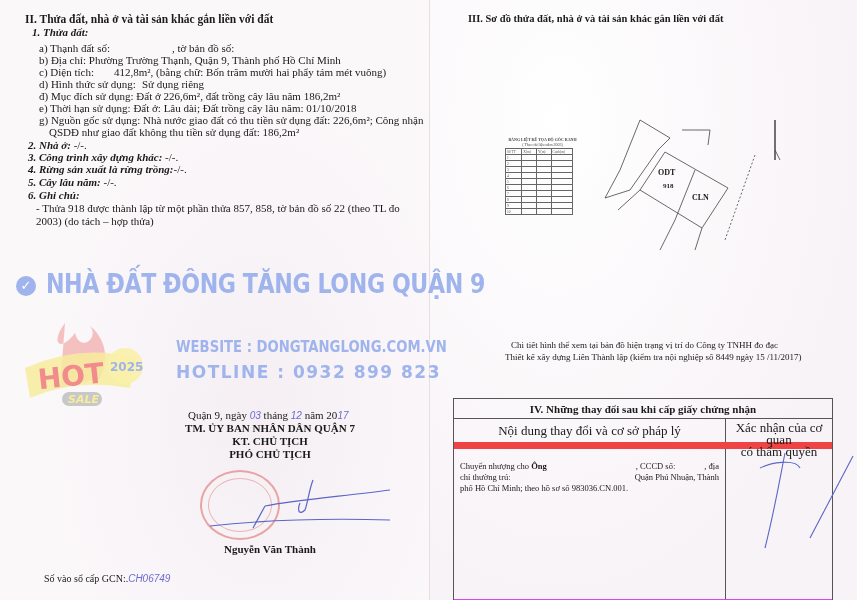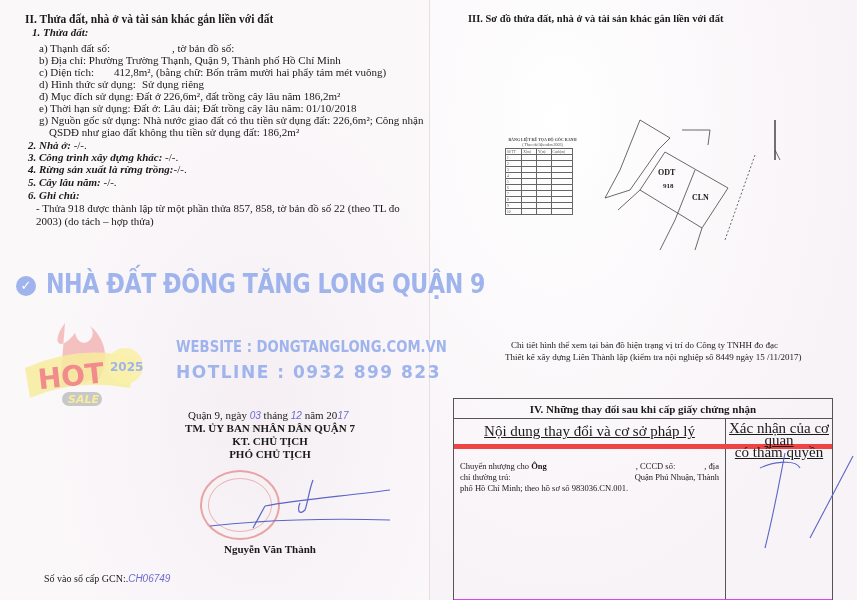--- a/index.html
+++ b/index.html
@@ -41,21 +41,21 @@
   .sig { position: absolute; }
 
   
   .coord-table { position: absolute; left: 505px; top: 137px; font-size: 3.5px; }
   .coord-table table { border-collapse: collapse; width: 68px; }
   .coord-table td { border: 0.5px solid #666; height: 6px; padding: 0 1px; color: #555; }
   .map { position: absolute; left: 600px; top: 110px; width: 200px; height: 150px; }
 
   .iv-table { position: absolute; left: 453px; top: 398px; width: 380px; border: 1px solid #555; border-bottom: none; }
   .iv-title { text-align: center; font-weight: bold; font-size: 11px; height: 20px; line-height: 20px; border-bottom: 1px solid #555; }
-  .iv-head { display: flex; height: 30px; border-bottom: 5px solid #ef4444; font-size: 15px; text-decoration: underline; }
+  .iv-head { display: flex; height: 30px; border-bottom: 7px solid #ef4444; font-size: 13px; }
   .iv-head .c1 { width: 272px; border-right: 1px solid #555; display: flex; align-items: center; justify-content: center; }
   .iv-head .c2 { flex: 1; text-align: center; line-height: 12px; padding-top: 3px; }
   .iv-body { display: flex; height: 152px; border-bottom: 2px solid #d946ef; font-family: Liberation Serif, serif; }
   .iv-body .c1 { width: 272px; border-right: 1px solid #555; font-size: 8.5px; padding: 12px 6px; line-height: 11px; position: relative; }
   .iv-body .c2 { flex: 1; font-size: 6.5px; text-align: center; padding-top: 8px; line-height: 9px; position: relative; }
   .row { display: flex; justify-content: space-between; }
 </style>
 </head>
 <body>
 

